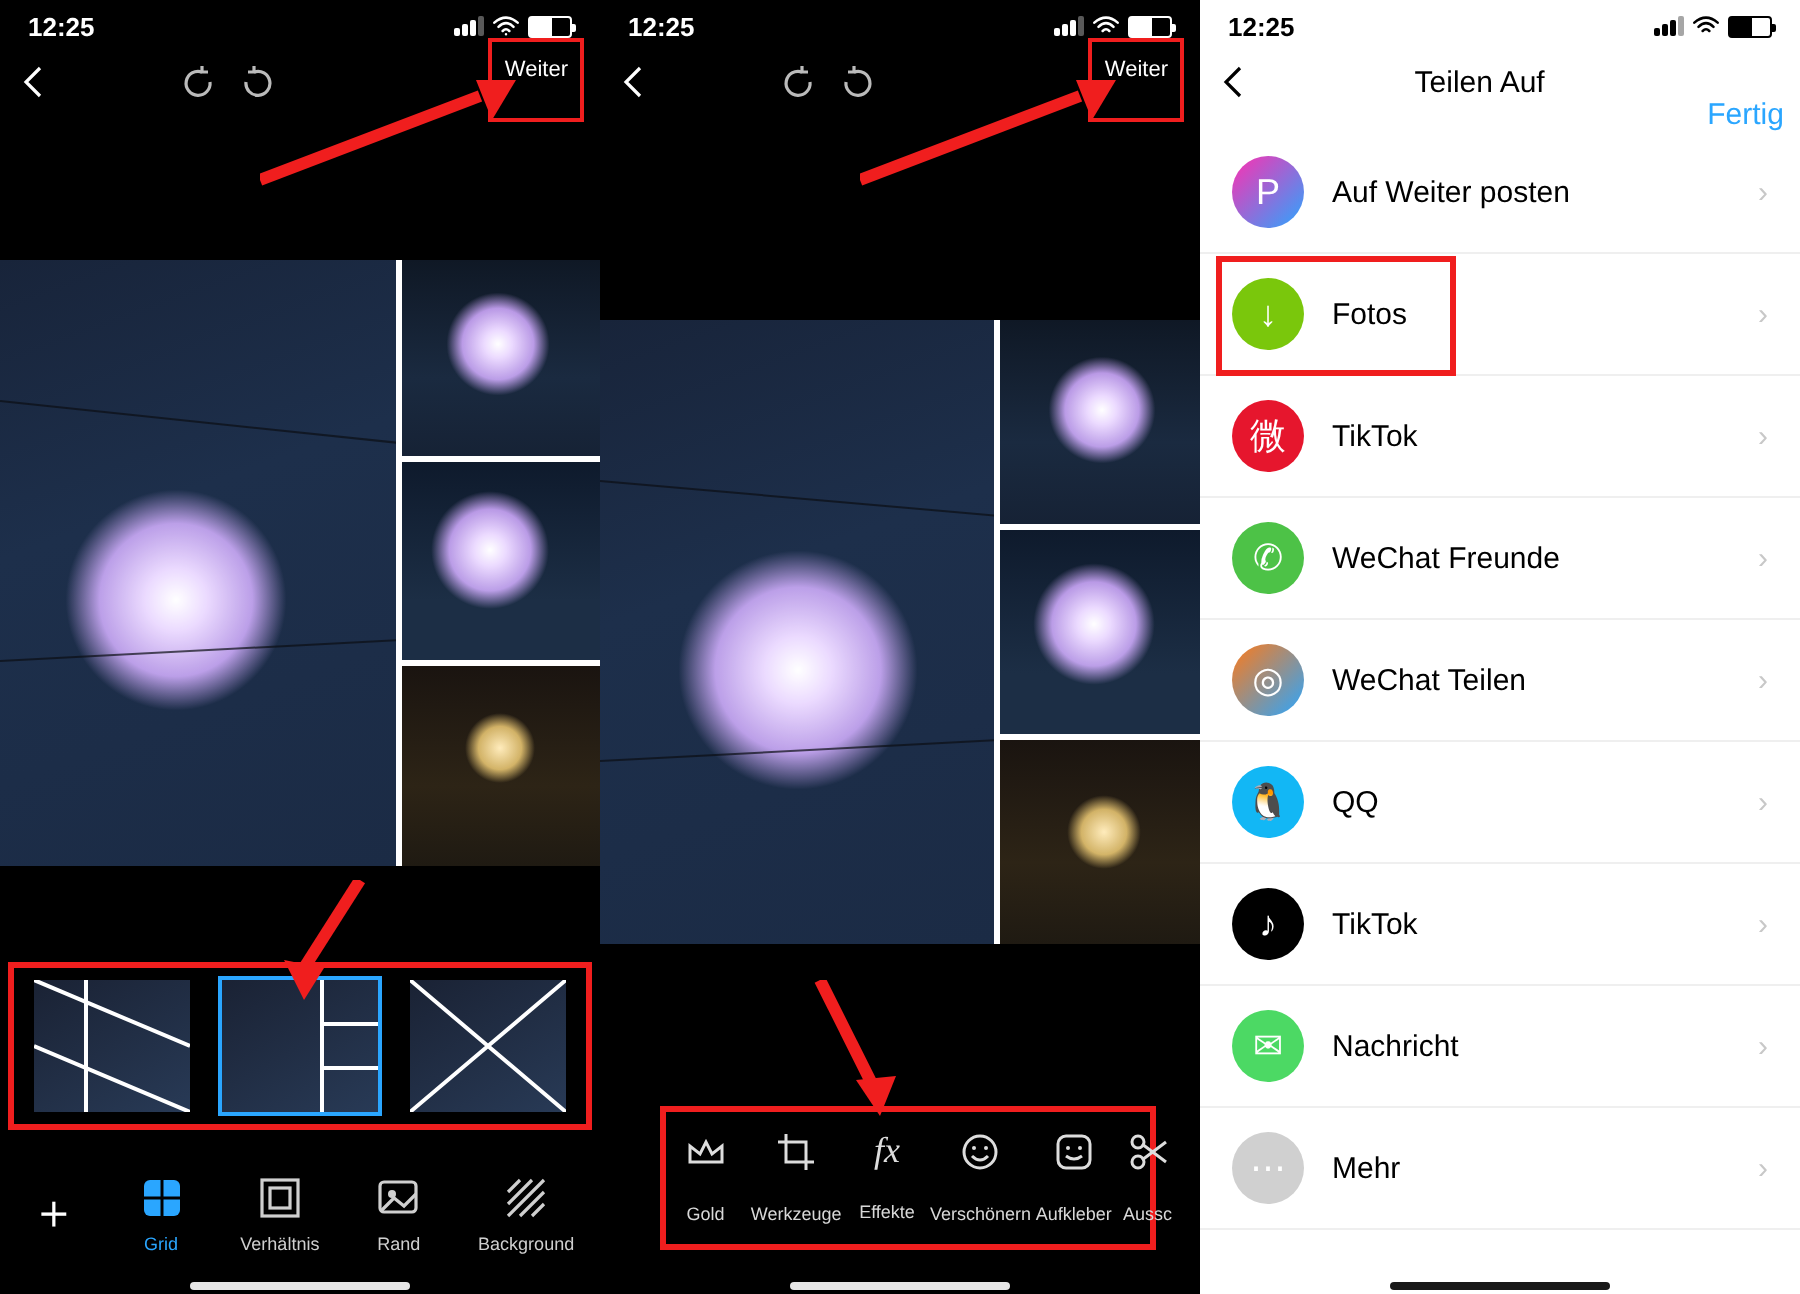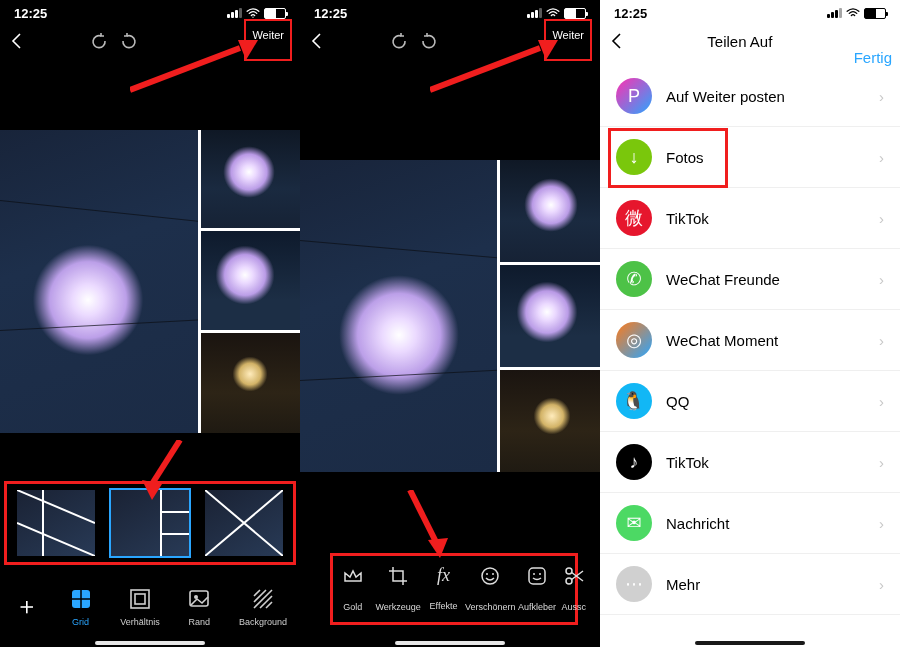--- a/index.html
+++ b/index.html
@@ -398,21 +398,21 @@
           <span>TikTok</span>
           <span class="chev">›</span>
         </div>
         <div class="share-item">
           <span class="app" style="background: rgb(77, 194, 71);">✆</span>
           <span>WeChat Freunde</span>
           <span class="chev">›</span>
         </div>
         <div class="share-item">
           <span class="app" style="background: linear-gradient(135deg, rgb(255, 122, 24), rgb(42, 166, 255));">◎</span>
-          <span>WeChat Moment</span>
+          <span>WeChat Teilen</span>
           <span class="chev">›</span>
         </div>
         <div class="share-item">
           <span class="app" style="background: rgb(18, 183, 245);">🐧</span>
           <span>QQ</span>
           <span class="chev">›</span>
         </div>
         <div class="share-item">
           <span class="app" style="background: rgb(0, 0, 0);">♪</span>
           <span>TikTok</span>

